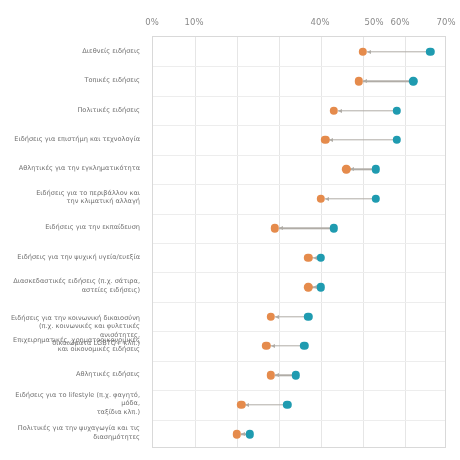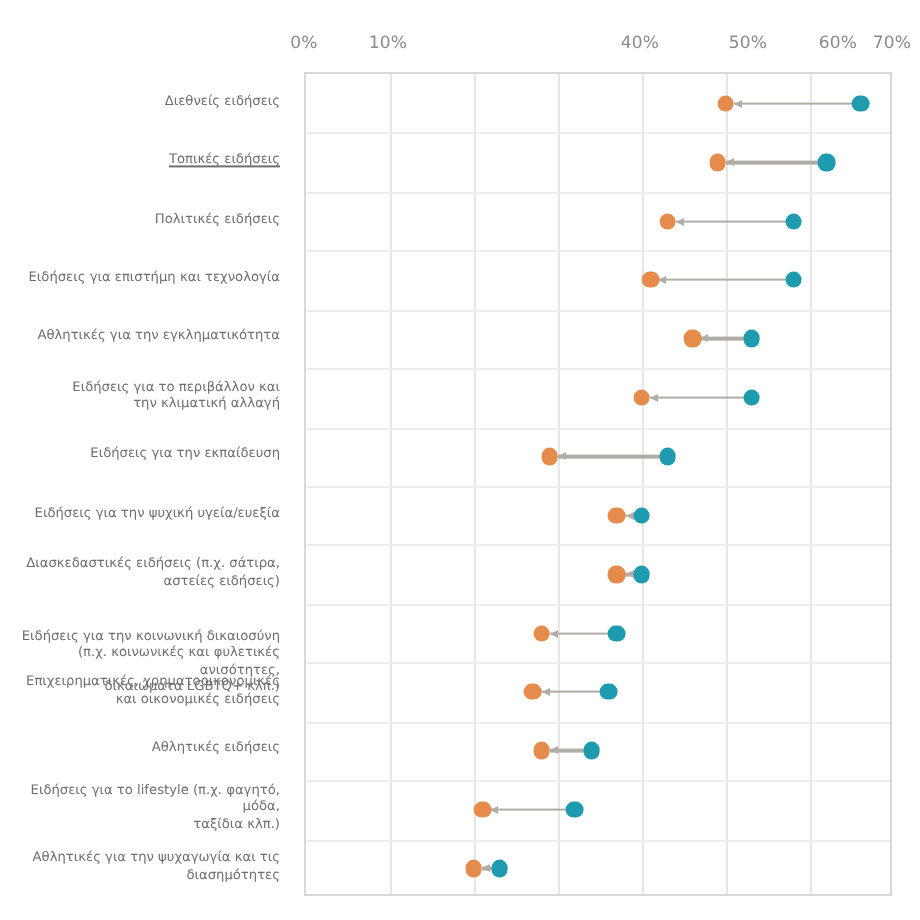--- a/index.html
+++ b/index.html
@@ -83,21 +83,21 @@
 
 <div id="chart-root">
 
   <div id="x-axis">
       <div class="xtick" style="left: 152px;">0%</div>
       <div class="xtick" style="left: 194px;">10%</div>
       <div class="xtick" style="left: 236px; margin-top: 41px;">20%</div>
       <div class="xtick" style="left: 278px; margin-top: 32px;">30%</div>
       <div class="xtick" style="left: 320px;">40%</div>
       <div class="xtick" style="left: 374px;">50%</div>
-      <div class="xtick" style="left: 419px;">60%</div>
+      <div class="xtick" style="left: 400px;">60%</div>
       <div class="xtick" style="left: 446px;">70%</div>
     </div>
 
   <div id="plot-area">
       <div class="vgrid" style="left: 42px; background: rgb(230, 230, 230);"></div>
       <div class="vgrid" style="left: 84px; background: rgb(230, 230, 230);"></div>
       <div class="vgrid" style="left: 126px; background: rgb(230, 230, 230);"></div>
       <div class="vgrid" style="left: 168px; background: rgb(230, 230, 230);"></div>
       <div class="vgrid" style="left: 210px; background: rgb(230, 230, 230);"></div>
       <div class="vgrid" style="left: 252px; background: rgb(230, 230, 230);"></div>
@@ -167,35 +167,35 @@
       <div class="dot before" title="32%" style="left: 134.4px; top: 367.857px; background: rgb(31, 155, 176);"></div>
       <div class="dot after" title="21%" style="left: 88.2px; top: 367.857px; background: rgb(229, 139, 76);"></div>
       <div class="connector" style="left: 88px; width: 4.6px; top: 397.286px; background: rgb(176, 172, 166);"></div>
       <div class="arrowhead" style="top: 397.286px; left: 88.2px; border-right-color: rgb(176, 172, 166);"></div>
       <div class="dot before" title="23%" style="left: 96.6px; top: 397.286px; background: rgb(31, 155, 176);"></div>
       <div class="dot after" title="20%" style="left: 84px; top: 397.286px; background: rgb(229, 139, 76);"></div>
     </div>
 
   <div id="y-axis">
       <div class="ycat" style="top: 14.7143px; color: rgb(111, 111, 111);">Διεθνείς ειδήσεις</div>
-      <div class="ycat" style="top: 44.1429px; color: rgb(111, 111, 111); text-decoration: underline;">Τοπικές ειδήσεις</div>
+      <div class="ycat" style="top: 44.1429px; color: rgb(111, 111, 111);">Τοπικές ειδήσεις</div>
       <div class="ycat" style="top: 73.5714px; color: rgb(111, 111, 111);">Πολιτικές ειδήσεις</div>
       <div class="ycat" style="top: 103px; color: rgb(111, 111, 111);">Ειδήσεις για επιστήμη και τεχνολογία</div>
       <div class="ycat" style="top: 132.429px; color: rgb(111, 111, 111);">Αθλητικές για την εγκληματικότητα</div>
       <div class="ycat" style="top: 191.286px; color: rgb(111, 111, 111);">Ειδήσεις για την εκπαίδευση</div>
       <div class="ycat" style="top: 161.857px; color: rgb(111, 111, 111);">Ειδήσεις για το περιβάλλον και
 την κλιματική αλλαγή</div>
       <div class="ycat" style="top: 220.714px; color: rgb(111, 111, 111);">Ειδήσεις για την ψυχική υγεία/ευεξία</div>
       <div class="ycat" style="top: 250.143px; color: rgb(111, 111, 111);">Διασκεδαστικές ειδήσεις (π.χ. σάτιρα,
 αστείες ειδήσεις)</div>
       <div class="ycat" style="top: 279.571px; color: rgb(111, 111, 111); margin-top: 15px;">Ειδήσεις για την κοινωνική δικαιοσύνη
 (π.χ. κοινωνικές και φυλετικές ανισότητες,
 δικαιώματα LGBTQ+ κλπ.)</div>
       <div class="ycat" style="top: 309px; color: rgb(111, 111, 111);">Επιχειρηματικές, χρηματοοικονομικές
 και οικονομικές ειδήσεις</div>
       <div class="ycat" style="top: 338.429px; color: rgb(111, 111, 111);">Αθλητικές ειδήσεις</div>
       <div class="ycat" style="top: 367.857px; color: rgb(111, 111, 111);">Ειδήσεις για το lifestyle (π.χ. φαγητό, μόδα,
 ταξίδια κλπ.)</div>
-      <div class="ycat" style="top: 397.286px; color: rgb(111, 111, 111);">Αθλητικές για την ψυχαγωγία και τις
+      <div class="ycat" style="top: 397.286px; color: rgb(111, 111, 111);">Πολιτικές για την ψυχαγωγία και τις
 διασημότητες</div>
     </div>
 
 </div>
 
 </body></html>

